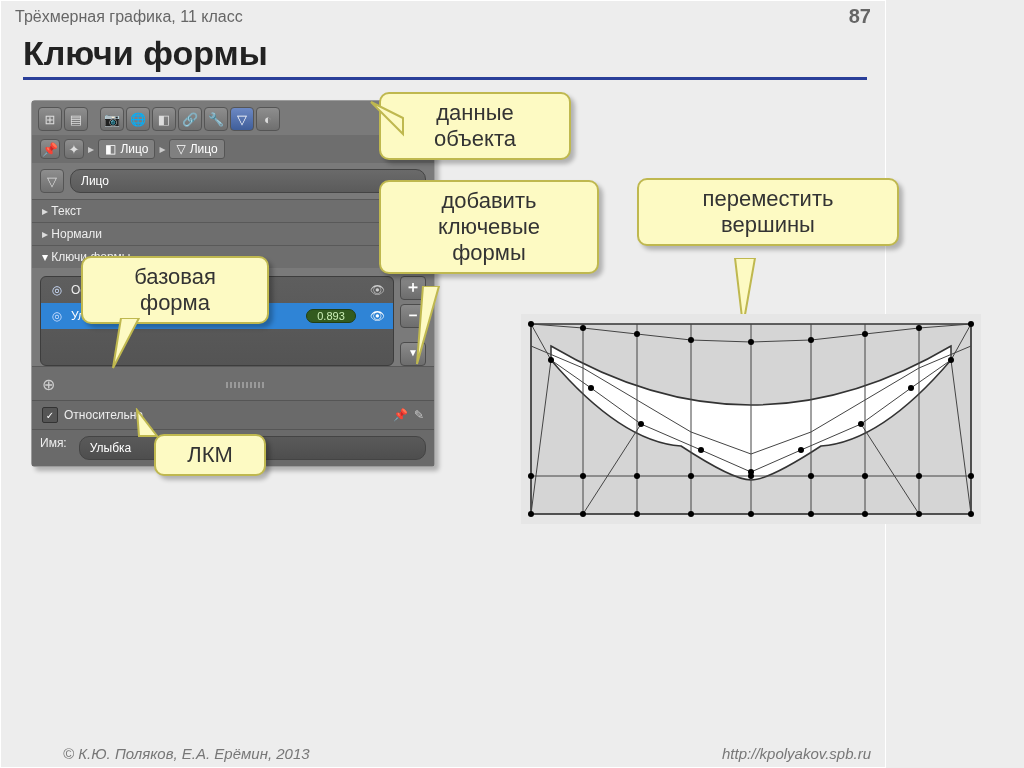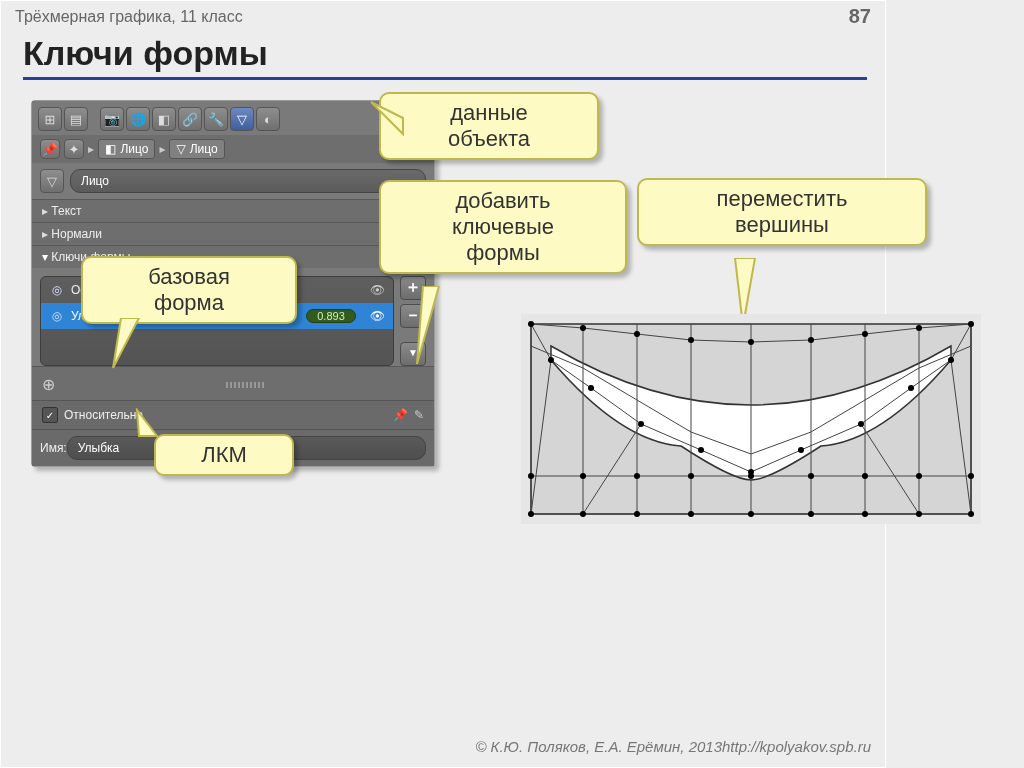--- a/index.html
+++ b/index.html
@@ -32,25 +32,25 @@
     margin: 6px 18px 4px 22px;
     color: #222;
   }
   .rule {
     height: 3px;
     background: #2a3f99;
     margin: 0 18px 14px 22px;
   }
   .footer {
     position: absolute;
-    bottom: 12px;
+    bottom: 5px;
     left: 14px;
     right: 14px;
     display: flex;
-    justify-content: flex-end;
+    justify-content: space-between;
     color: #777;
     font-size: 15px;
     font-style: italic;
     margin-left: 48px;
   }
   .content { position: relative; }
 
   
   .panel {
     position: absolute;
@@ -223,22 +223,22 @@
     border-radius: 2px;
     display: inline-flex;
     align-items: center;
     justify-content: center;
     font-size: 10px;
     color: #fff;
   }
 
   .namerow {
     display: flex;
-    align-items: center;
-    gap: 0;
+    align-items: flex-start;
+    gap: 12px;
     padding: 6px 8px;
     background: #6a6a6a;
     border-top: 1px solid #555;
     font-size: 12px;
   }
   .namerow input {
     flex: 1;
     height: 22px;
     border-radius: 10px;
     border: 1px solid #444;
@@ -268,21 +268,21 @@
     background: linear-gradient(#67b13d,#4f8e2e);
   }
   .slider span { position: relative; }
 
   
   .callout {
     position: absolute;
     background: #fdfac3;
     border: 2px solid #bfb84f;
     border-radius: 10px;
-    padding: 6px 28px;
+    padding: 6px 14px;
     font-size: 22px;
     color: #333;
     text-align: center;
     box-shadow: 4px 4px 4px rgba(0,0,0,0.25);
   }
 
   
   .viewport {
     position: absolute;
     left: 520px; top: 220px;

